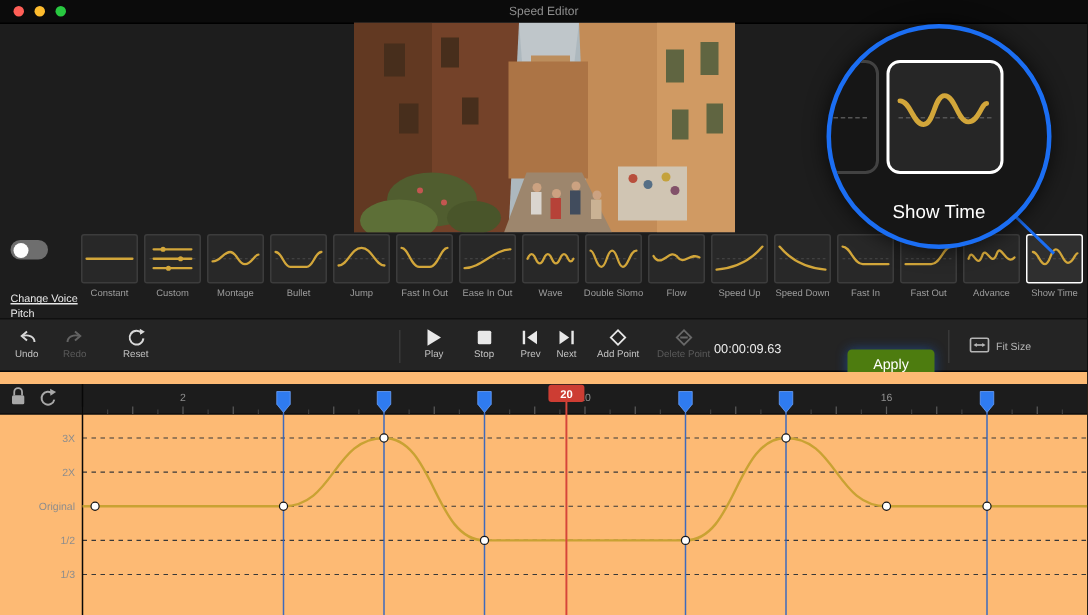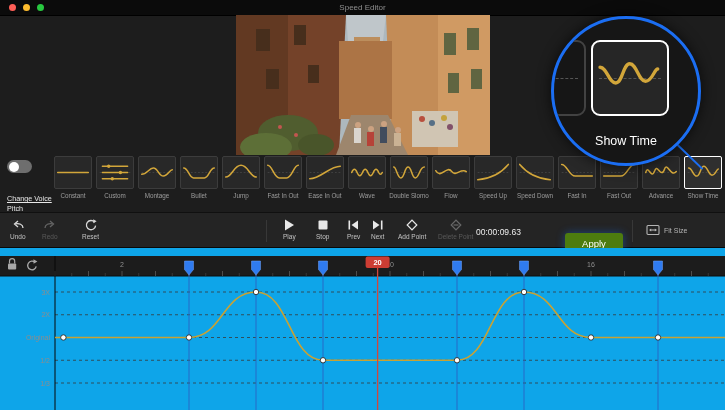--- a/index.html
+++ b/index.html
@@ -38,21 +38,21 @@
   .tbtn{position:absolute;top:5px;display:flex;flex-direction:column;align-items:center;gap:2px;color:#c3c3c3;}
   .tbtn .tlabel{font-size:6.5px;}
   .ticon{height:13px;display:flex;align-items:center;justify-content:center;}
   .disabled .ticon{opacity:.35;} .disabled .tlabel{color:#5a5a5a;}
   .vdiv{position:absolute;top:7px;width:1px;height:22px;background:#383838;}
   .timecode{position:absolute;left:476px;top:14px;font-family:Liberation Sans, sans-serif;font-size:8.5px;color:#ededed;}
   .apply-btn{position:absolute;left:537px;top:20px;width:58px;height:21px;background:#4d7c0f;border-radius:3px;color:#fff;
              font-size:9.5px;display:flex;align-items:center;justify-content:center;box-shadow:0 0 8px rgba(27,110,243,.45);margin-left:28px;}
   .fitsize{position:absolute;left:646px;top:11px;display:flex;align-items:center;gap:4px;color:#b5b5b5;font-size:7px;}
   
-  .timeline{position:absolute;left:0;top:248px;width:725px;height:162px;background:#0ea5e9;}
+  .timeline{position:absolute;left:0;top:248px;width:725px;height:162px;background:#fdba74;}
   svg{font-family:"Liberation Sans",sans-serif;}
 </style>
 </head>
 <body>
 
 <div class="window">
 
   <div class="titlebar">
     <div class="traffic t-close"></div>
     <div class="traffic t-min"></div>

